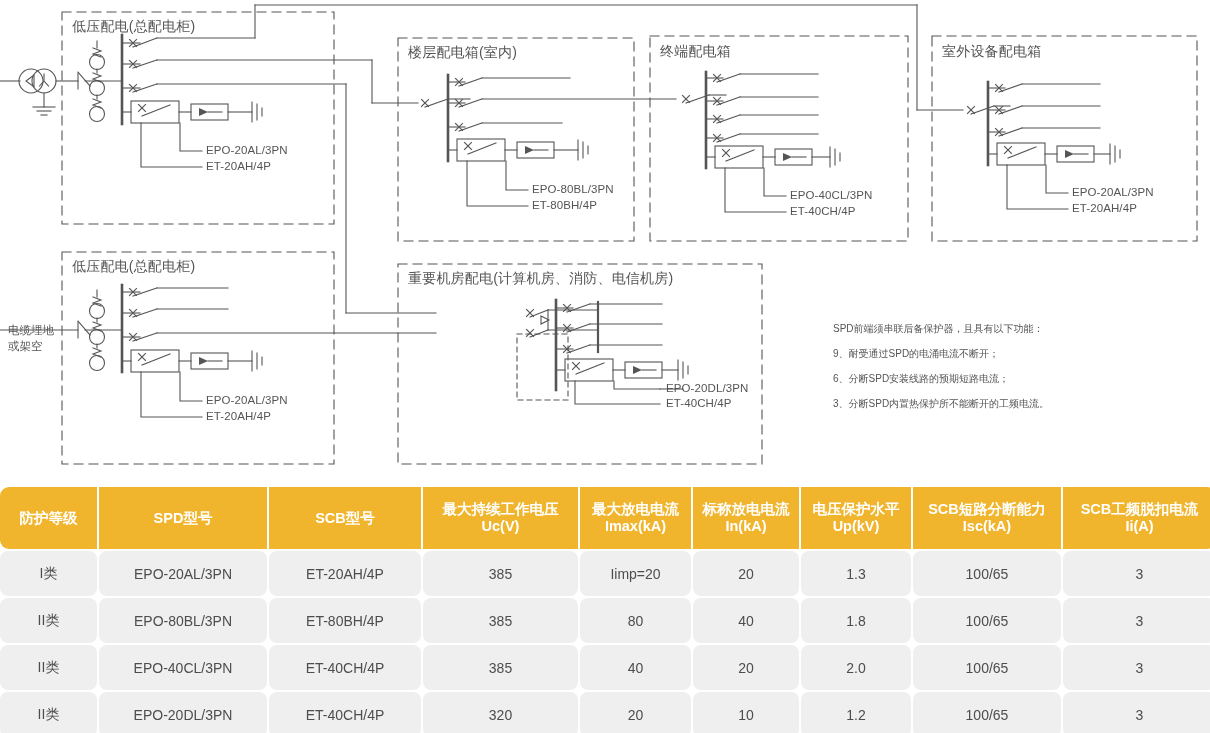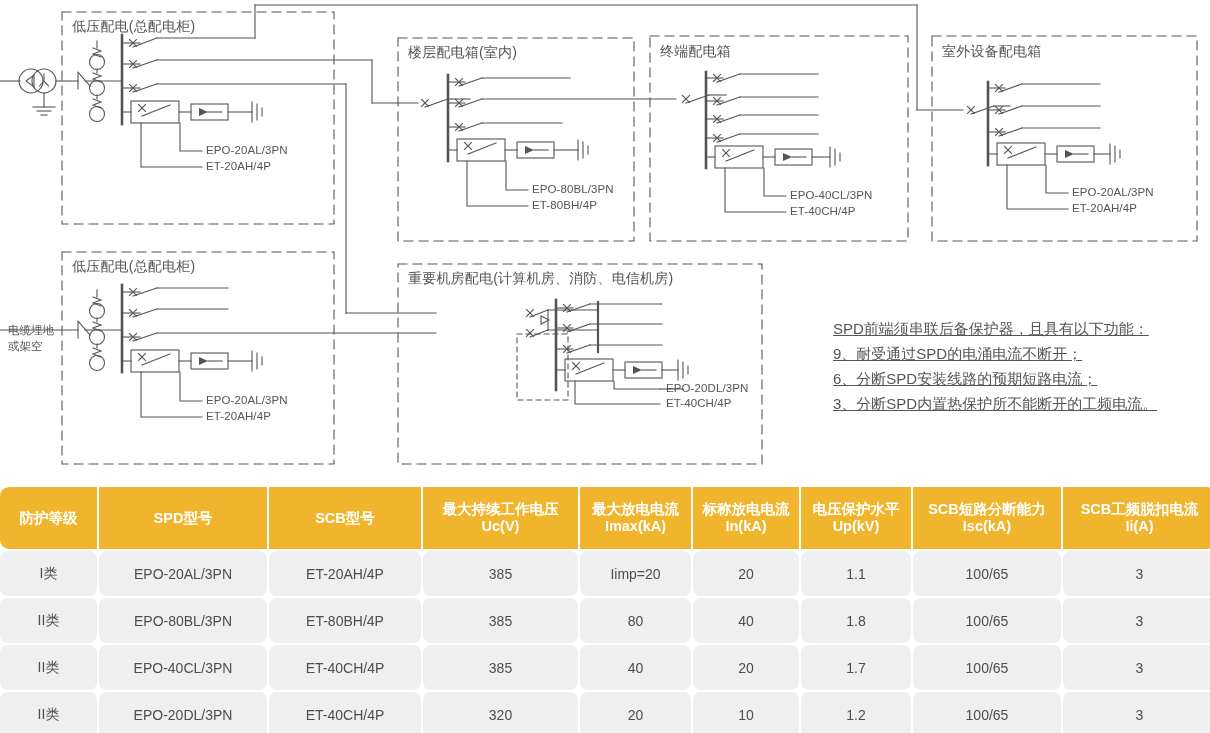--- a/index.html
+++ b/index.html
@@ -7,21 +7,21 @@
        font-family:"Liberation Sans","DejaVu Sans",sans-serif;color:#4a4a4a;}
 
   
   #diagram{position:absolute;left:0;top:0;width:1210px;height:480px;}
   #diagram svg{position:absolute;left:0;top:0;}
 
   .dbox-label{position:absolute;font-size:14px;color:#555;white-space:nowrap;letter-spacing:.2px;}
   .cap{position:absolute;font-size:11.5px;color:#555;white-space:nowrap;letter-spacing:.1px;}
   .srcLbl{position:absolute;font-size:11.5px;color:#555;line-height:16px;white-space:nowrap;}
 
-  .notes{position:absolute;left:833px;top:316px;width:370px;font-size:15px;color:#555;line-height:25px;text-decoration:underline;}
+  .notes{position:absolute;left:833px;top:316px;width:370px;font-size:10px;color:#555;line-height:25px;}
   .notes div{white-space:nowrap;}
 
   
   #spec-table{position:absolute;left:0;top:487px;width:1210px;}
   .trow{display:flex;width:1040px;}
   .trow + .trow{margin-top:2px;}
   .cell{box-sizing:border-box;display:flex;align-items:center;justify-content:center;
         text-align:center;font-size:14px;color:#4d4d4d;padding:2px 3px;}
   .head .cell{background:#F0B52C;color:#fff;font-weight:bold;height:62px;
               line-height:17px;font-size:14.5px;}
@@ -392,21 +392,21 @@
     <div class="cell c1">EPO-20AL/3PN</div>
       <div class="gap"></div>
     <div class="cell c2">ET-20AH/4P</div>
       <div class="gap"></div>
     <div class="cell c3">385</div>
       <div class="gap"></div>
     <div class="cell c4">Iimp=20</div>
       <div class="gap"></div>
     <div class="cell c5">20</div>
       <div class="gap"></div>
-    <div class="cell c6">1.1</div>
+    <div class="cell c6">1.3</div>
       <div class="gap"></div>
     <div class="cell c7">100/65</div>
       <div class="gap"></div>
     <div class="cell c8">3</div>
   </div>
 
   <div class="trow body">
     <div class="cell c0">II类</div>
       <div class="gap"></div>
     <div class="cell c1">EPO-80BL/3PN</div>
@@ -432,21 +432,21 @@
     <div class="cell c1">EPO-40CL/3PN</div>
       <div class="gap"></div>
     <div class="cell c2">ET-40CH/4P</div>
       <div class="gap"></div>
     <div class="cell c3">385</div>
       <div class="gap"></div>
     <div class="cell c4">40</div>
       <div class="gap"></div>
     <div class="cell c5">20</div>
       <div class="gap"></div>
-    <div class="cell c6">1.7</div>
+    <div class="cell c6">2.0</div>
       <div class="gap"></div>
     <div class="cell c7">100/65</div>
       <div class="gap"></div>
     <div class="cell c8">3</div>
   </div>
 
   <div class="trow body">
     <div class="cell c0">II类</div>
       <div class="gap"></div>
     <div class="cell c1">EPO-20DL/3PN</div>

